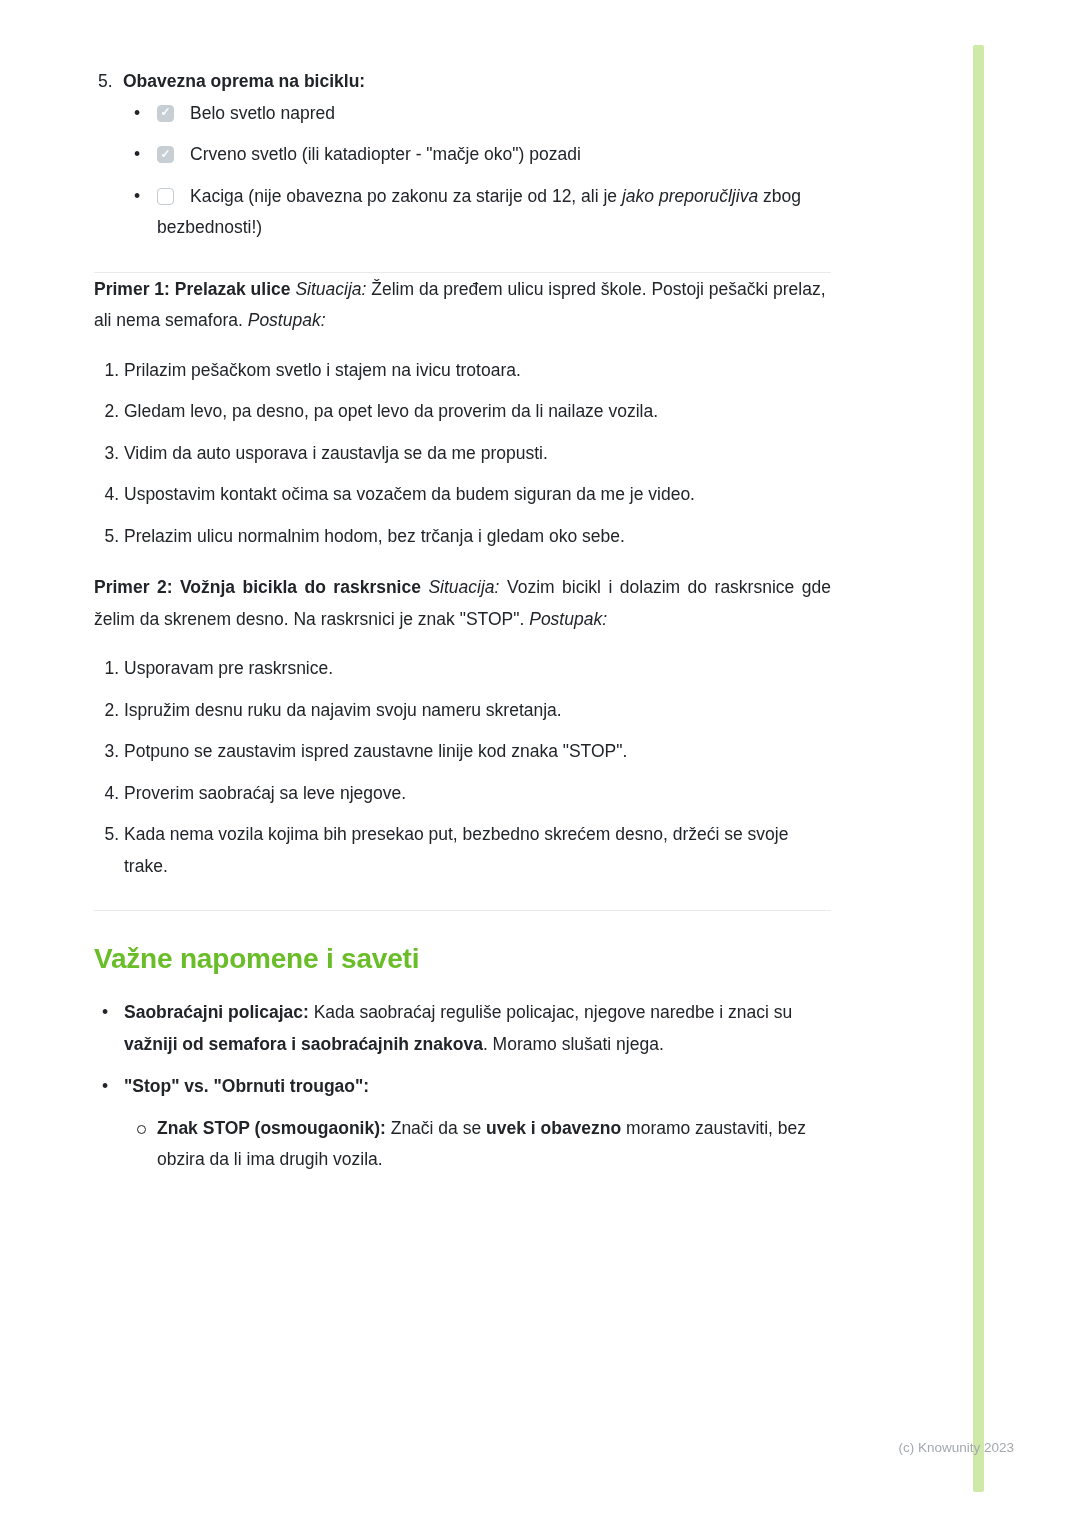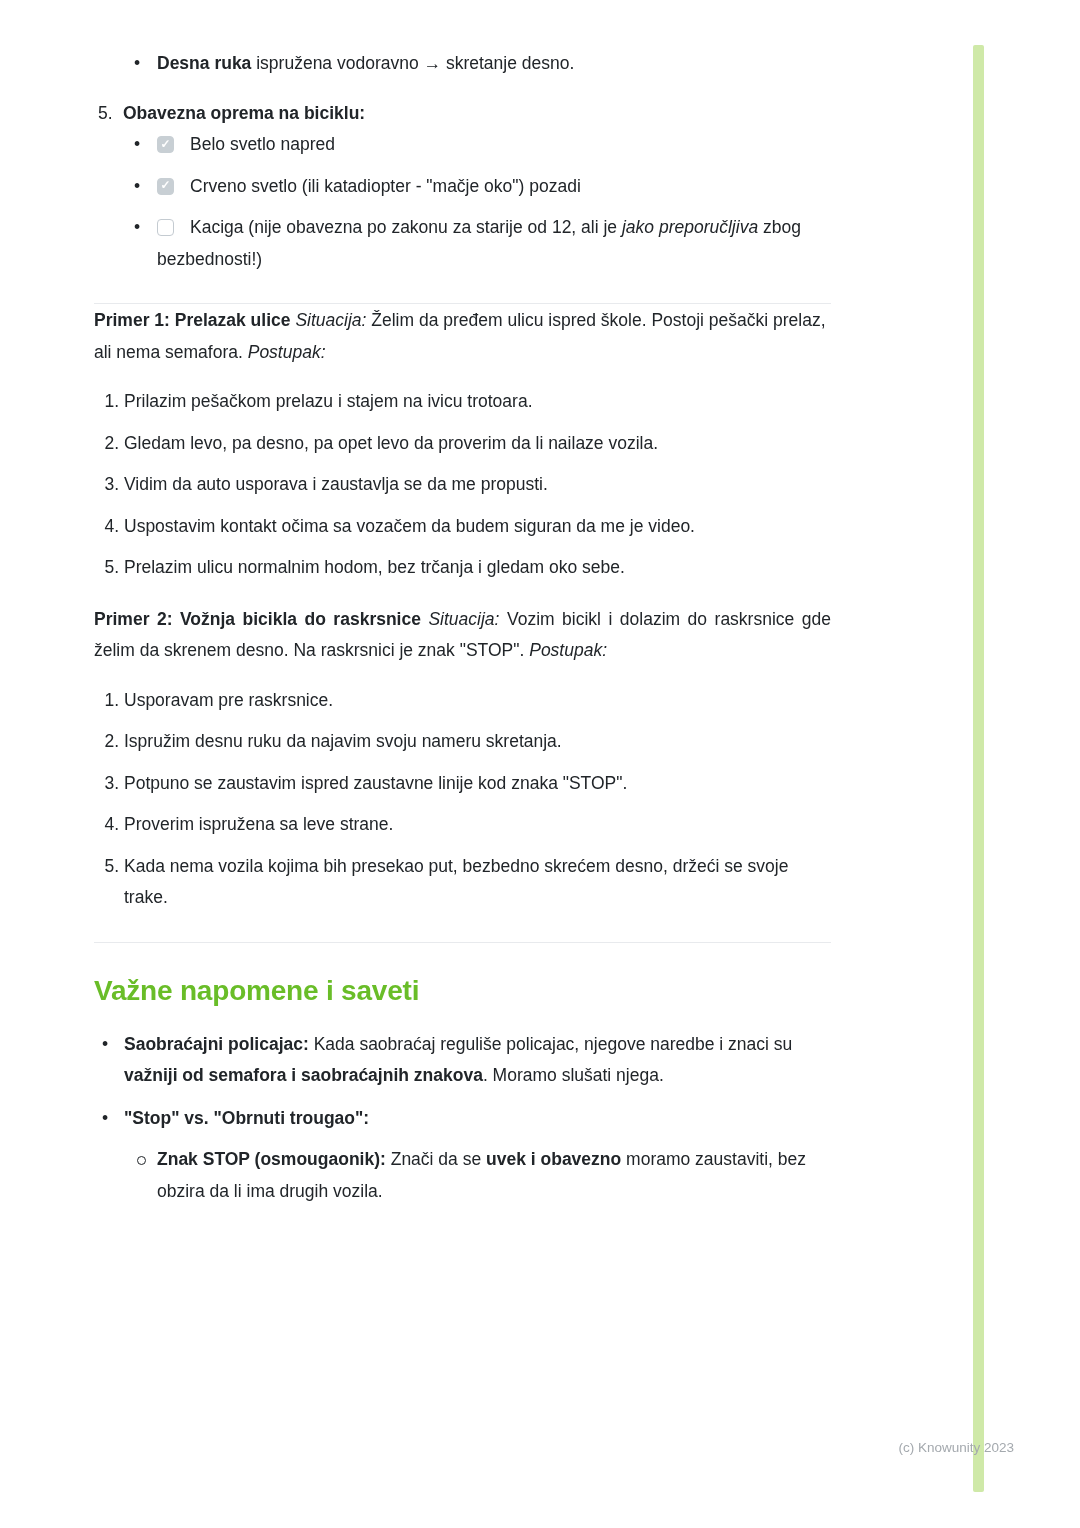--- a/index.html
+++ b/index.html
@@ -101,23 +101,20 @@
   }
 </style>
 </head>
 <body>
 
 <div class="accent-bar"></div>
 <div class="watermark">(c) Knowunity 2023</div>
 
 <main class="content">
 
-  <ul class="bl-deep">
-    <li><strong>Desna ruka</strong><span> ispružena vodoravno → skretanje desno.</span></li>
-  </ul>
 
   <div class="numbered-head">
     <span class="num">5.</span><strong>Obavezna oprema na biciklu:</strong>
   </div>
 
   <ul class="check-list">
     <li>
       <span class="checkbox checked"></span><span>Belo svetlo napred</span>
     </li>
     <li>
@@ -129,36 +126,36 @@
   </ul>
 
   <hr class="divider">
 
 
   <p class="para">
     <strong>Primer 1: Prelazak ulice</strong> <em>Situacija:</em> <span>Želim da pređem ulicu ispred škole. Postoji pešački prelaz, ali nema semafora.</span> <em>Postupak:</em>
   </p>
 
   <ol class="steps">
-    <li>Prilazim pešačkom prelazu i stajem na ivicu trotoara.</li>
+    <li>Prilazim pešačkom svetlo i stajem na ivicu trotoara.</li>
     <li>Gledam levo, pa desno, pa opet levo da proverim da li nailaze vozila.</li>
     <li>Vidim da auto usporava i zaustavlja se da me propusti.</li>
     <li>Uspostavim kontakt očima sa vozačem da budem siguran da me je video.</li>
     <li>Prelazim ulicu normalnim hodom, bez trčanja i gledam oko sebe.</li>
   </ol>
 
   <p class="para justify">
     <strong>Primer 2: Vožnja bicikla do raskrsnice</strong> <em>Situacija:</em> <span>Vozim bicikl i dolazim do raskrsnice gde želim da skrenem desno. Na raskrsnici je znak "STOP".</span> <em>Postupak:</em>
   </p>
 
   <ol class="steps">
     <li>Usporavam pre raskrsnice.</li>
     <li>Ispružim desnu ruku da najavim svoju nameru skretanja.</li>
     <li>Potpuno se zaustavim ispred zaustavne linije kod znaka "STOP".</li>
-    <li>Proverim ispružena sa leve strane.</li>
+    <li>Proverim saobraćaj sa leve njegove.</li>
     <li>Kada nema vozila kojima bih presekao put, bezbedno skrećem desno, držeći se svoje trake.</li>
   </ol>
 
   <hr class="divider">
 
   <h2 class="section-title">Važne napomene i saveti</h2>
 
   <ul class="bl-top">
     <li>
       <strong>Saobraćajni policajac:</strong><span> Kada saobraćaj reguliše policajac, njegove naredbe i znaci su </span><strong>važniji od semafora i saobraćajnih znakova</strong><span>. Moramo slušati njega.</span>

